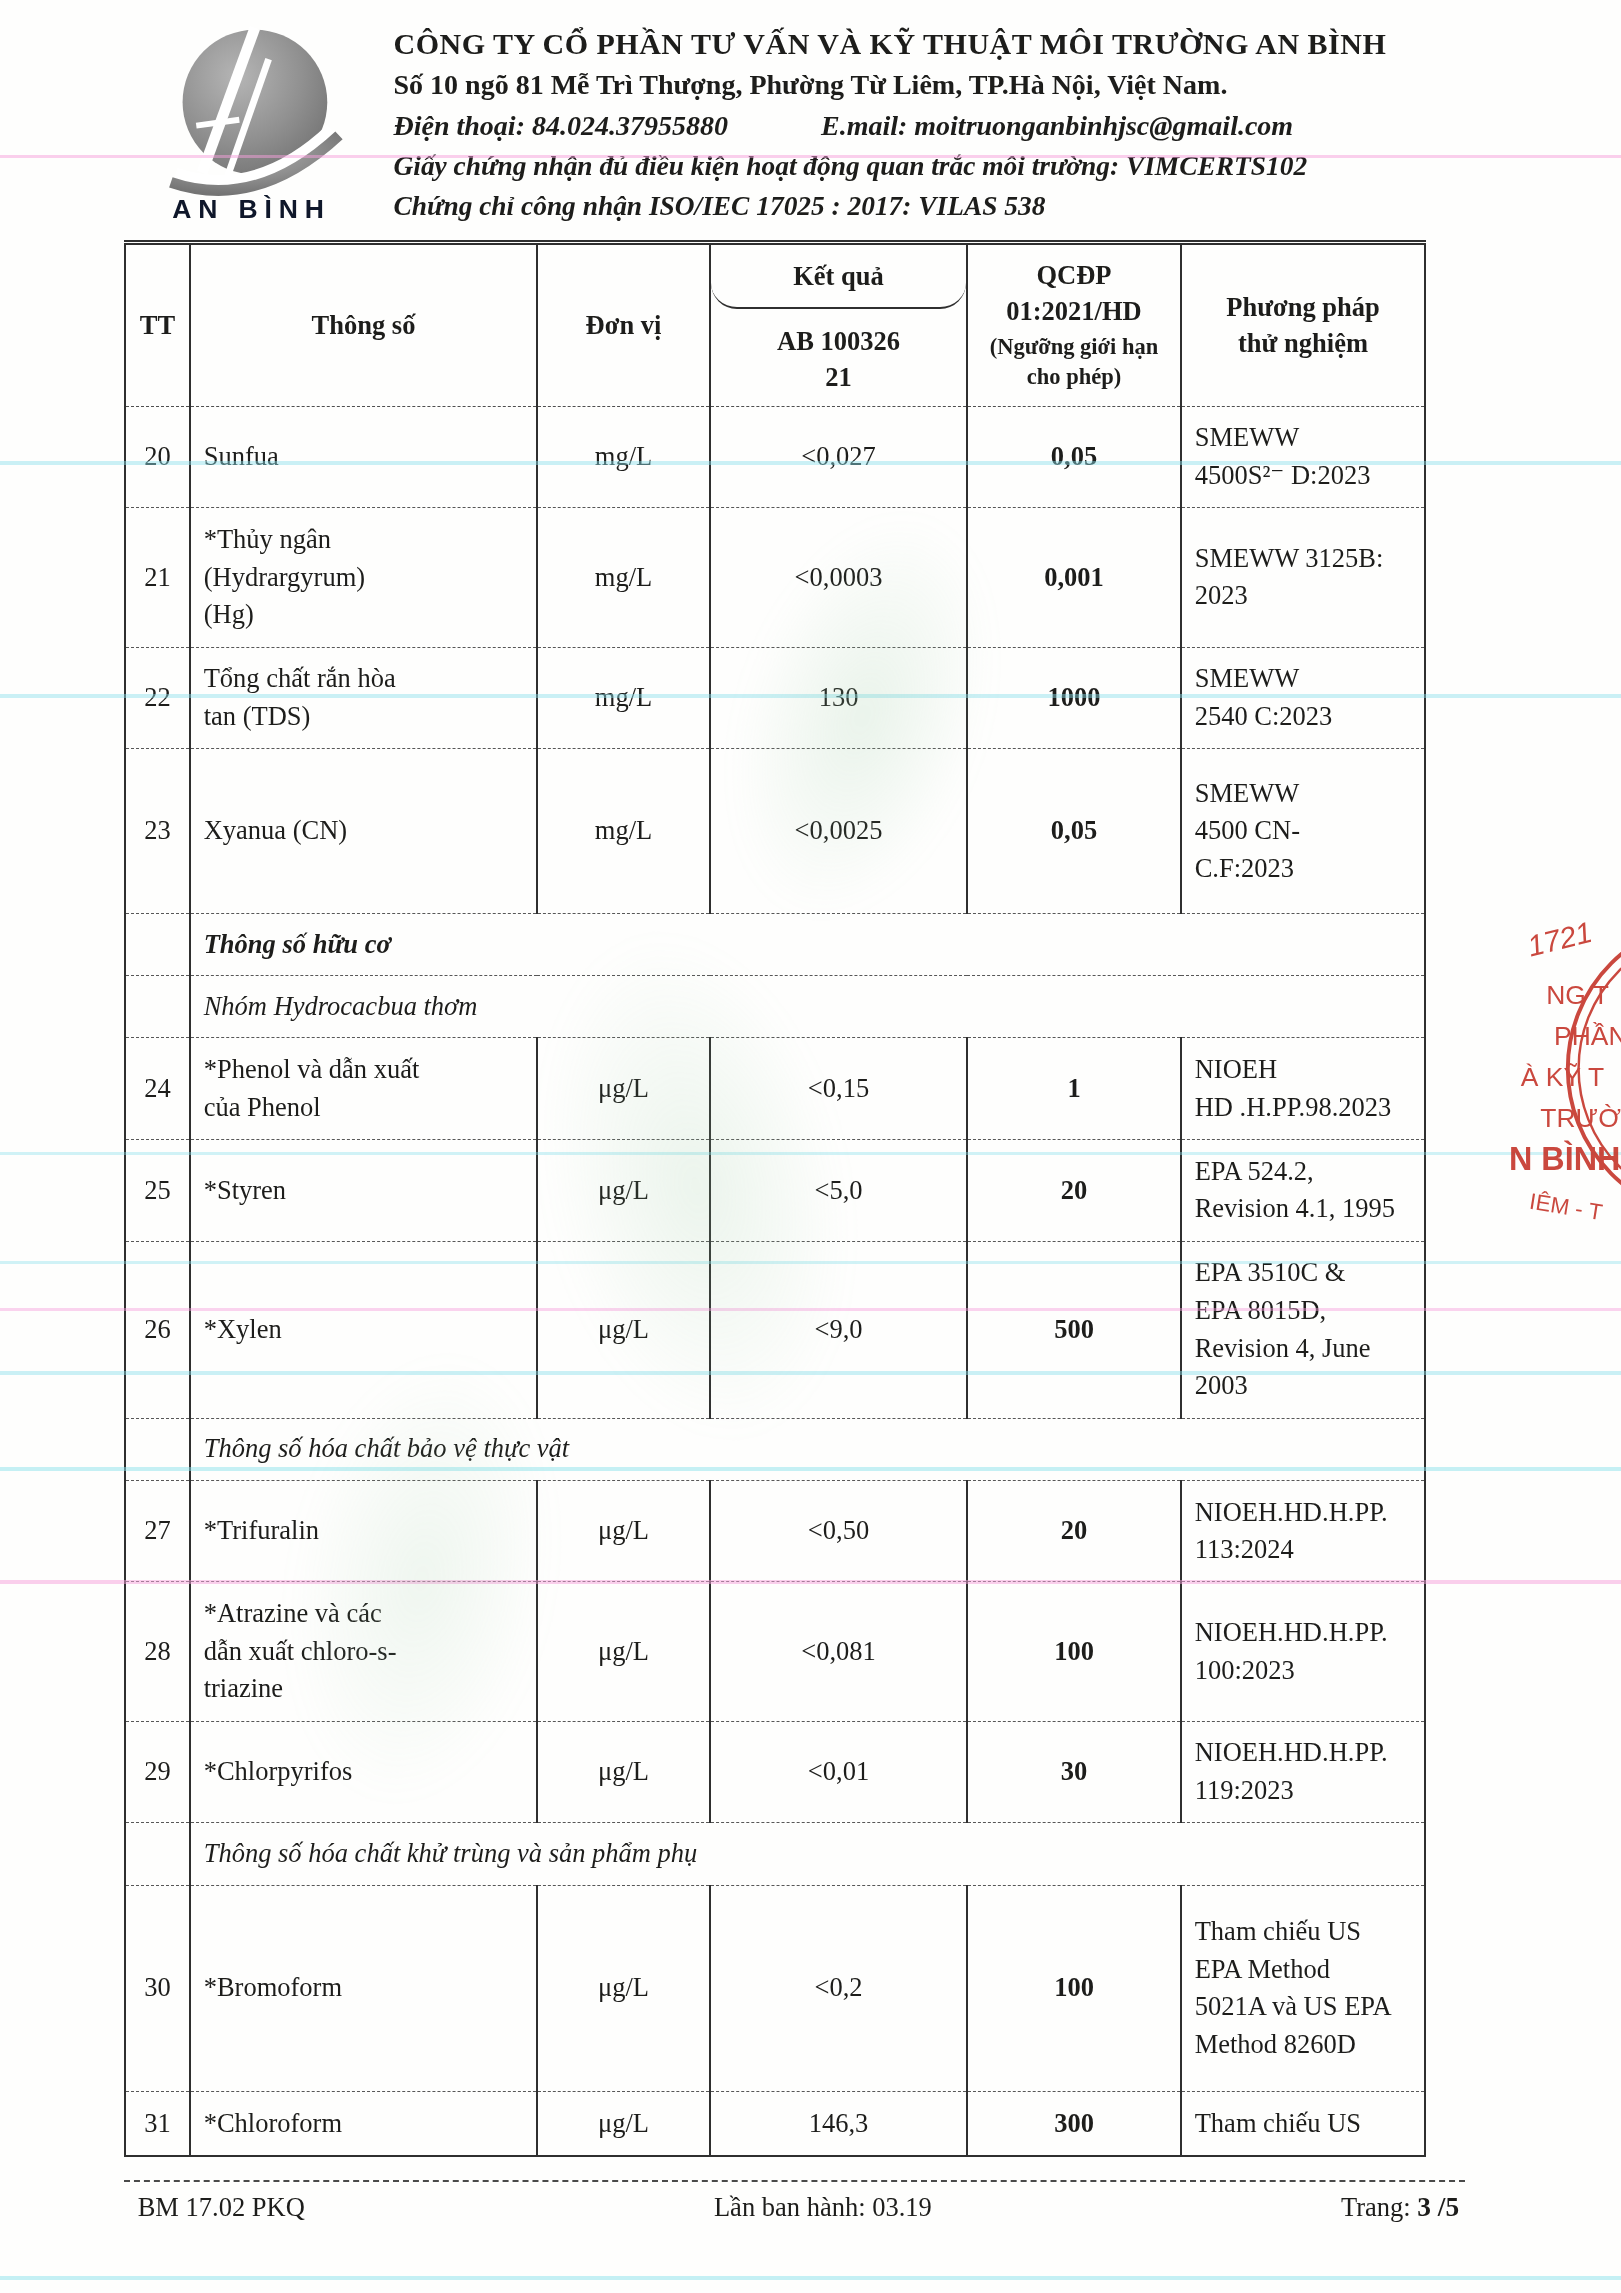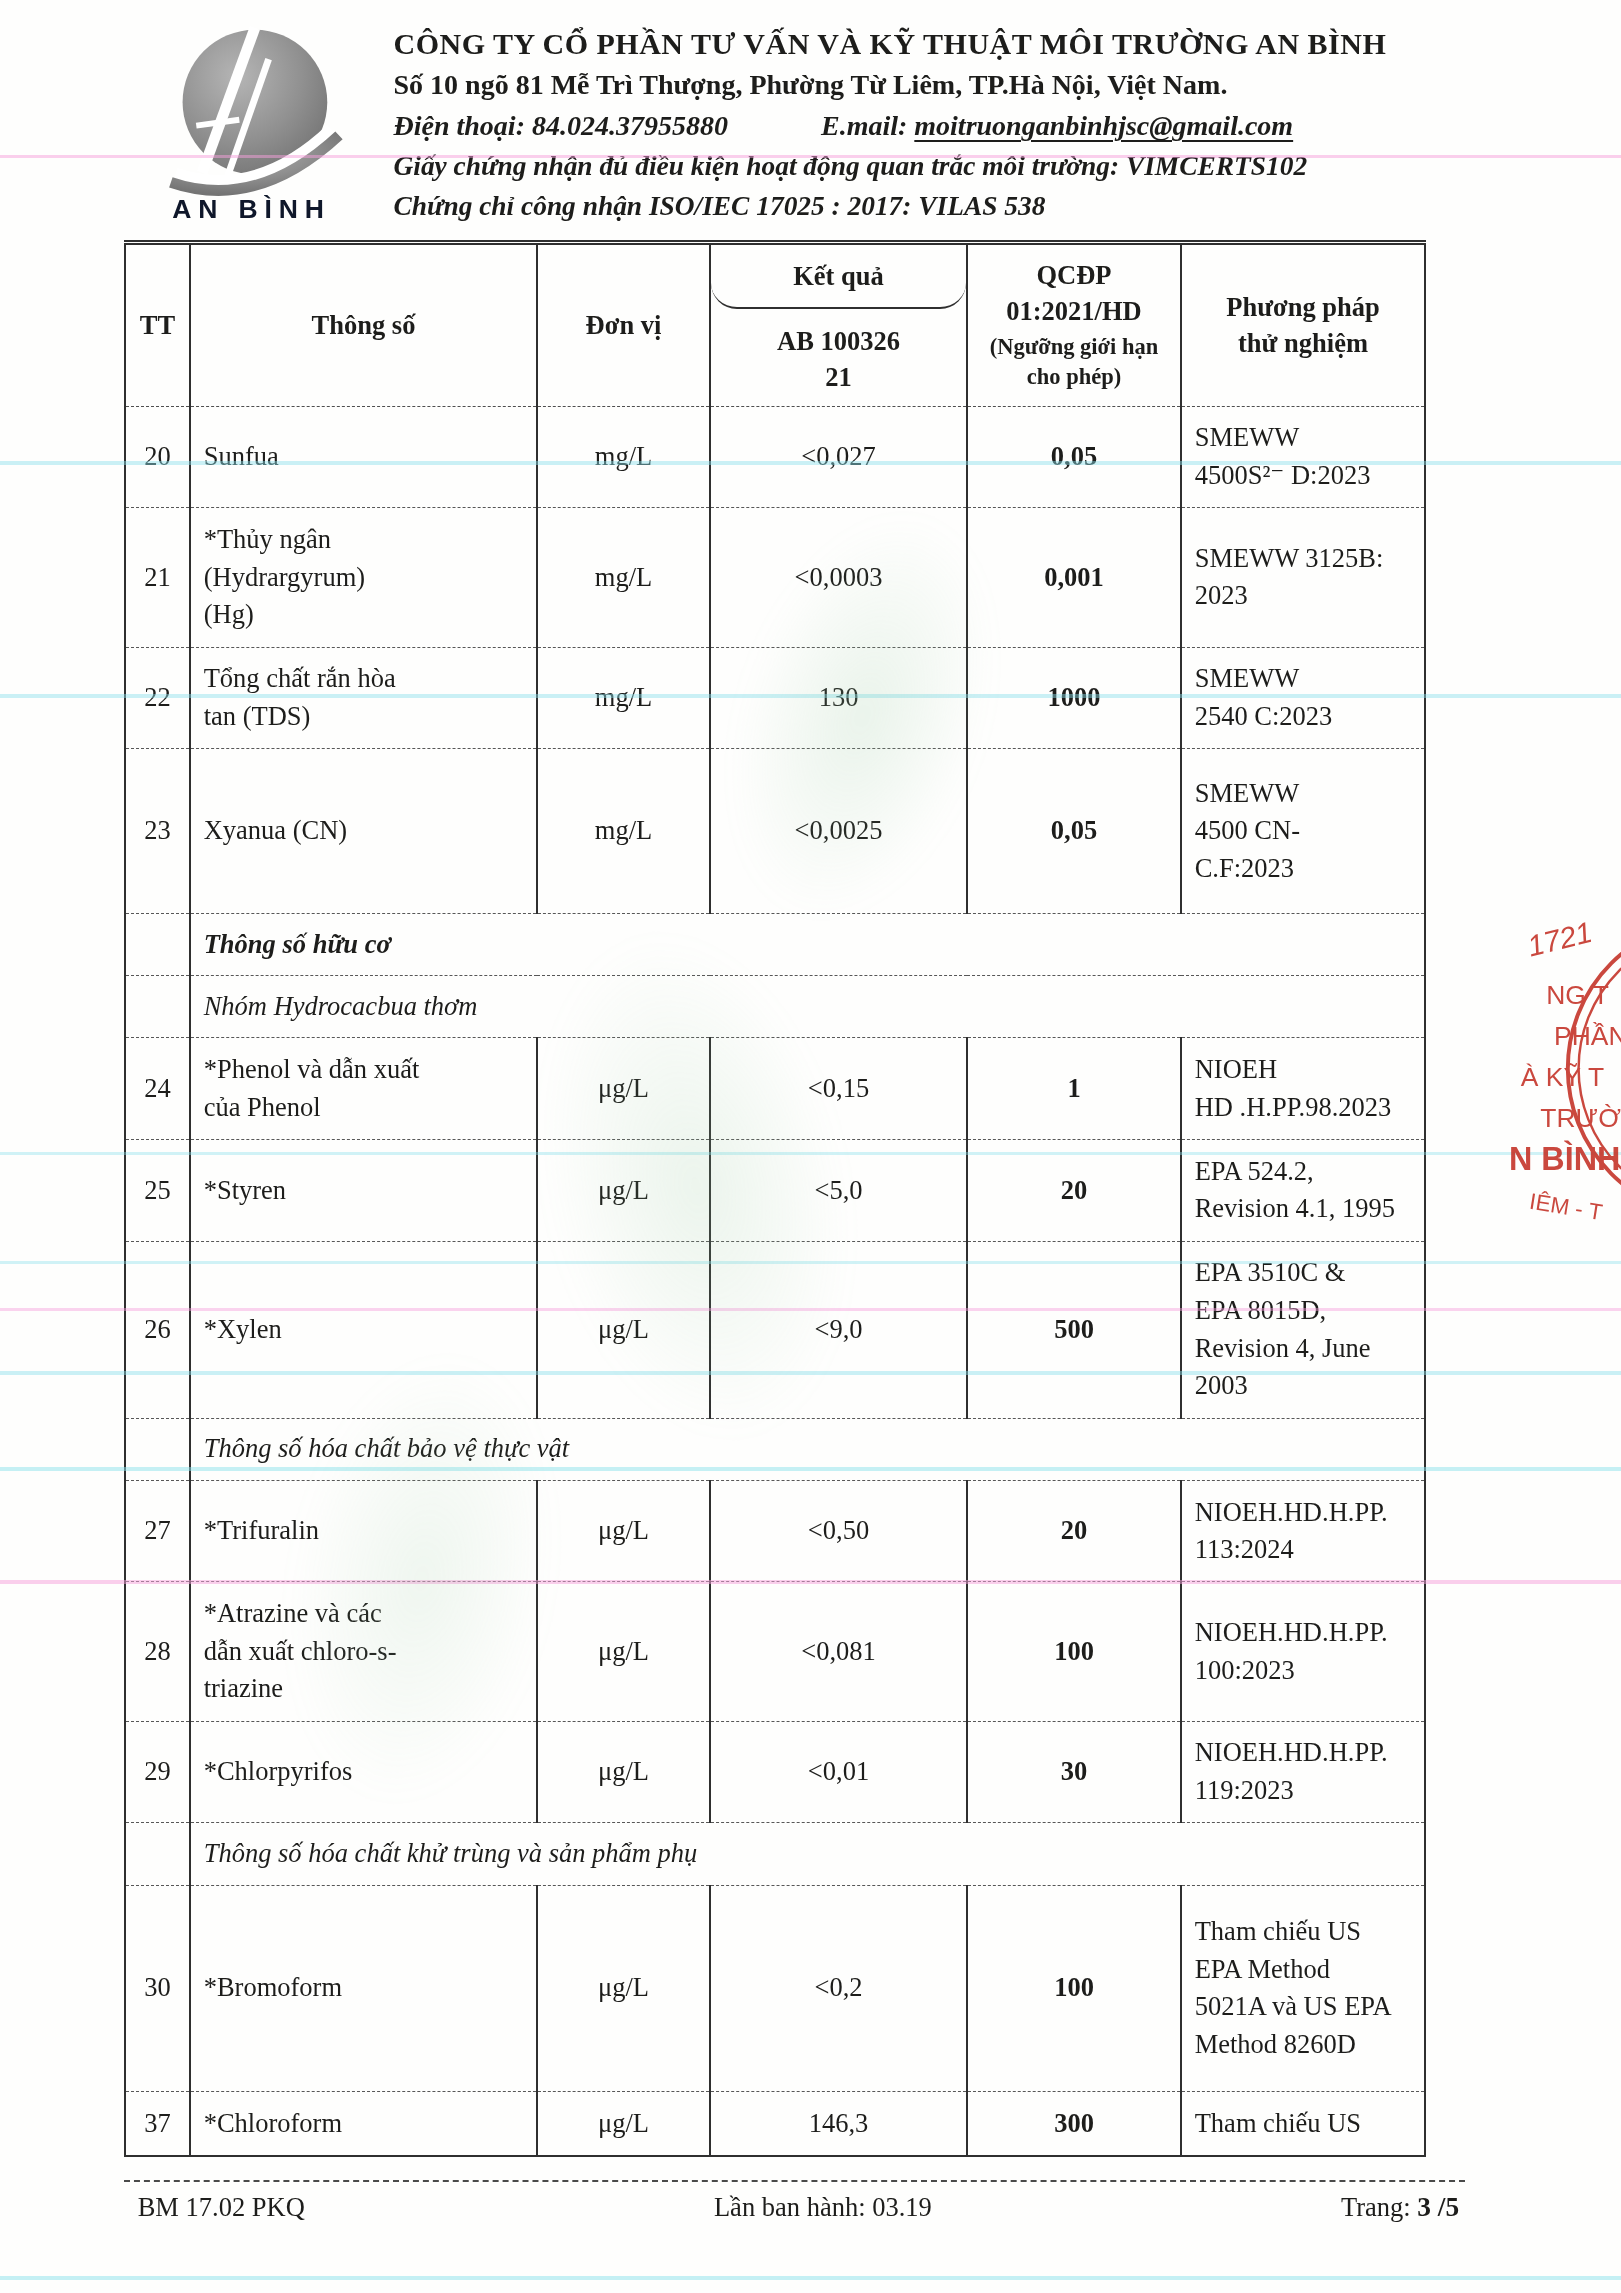--- a/index.html
+++ b/index.html
@@ -10,21 +10,21 @@
   
   .doc-header { display:flex; padding:21.6px 0 0 135px; }
   .logo-wrap { width:233px; flex:0 0 233px; text-align:center; }
   .logo-text { color:#0f172a; font-family:"Liberation Sans","DejaVu Sans",sans-serif;
                font-weight:bold; font-size:26.5px; letter-spacing:6.9px; margin-top:-5.9px; }
   .header-text { margin-left:25.5px; width:1098px; padding-top:5.9px; }
   .company { font-weight:bold; font-size:30px; letter-spacing:0.5px; }
   .address { font-weight:bold; font-size:28px; margin-top:7.8px; }
   .contact { font-weight:bold; font-style:italic; font-size:28px; margin-top:8.8px; }
   .contact .phone { margin-right:86px; }
-  .email-val { text-decoration:underline; text-decoration-thickness:2px; text-underline-offset:4.9px; }
+  .email-val { text-decoration-thickness:2px; text-underline-offset:4.9px; }
   .cert { font-weight:bold; font-style:italic; font-size:27.4px; margin-top:8.8px; }
 
   
   table.results { border-collapse:collapse; table-layout:fixed; width:1299px;
                   margin:15.7px 0 0 124px; font-size:26.5px;
                   border:2px solid #2f2f2f; border-top:5.9px double #2f2f2f; }
   .results th, .results td { border-left:2px solid #2f2f2f; vertical-align:middle; }
   .results thead th { font-weight:bold; text-align:center; border-bottom:1px dashed #4f4f4f;
                       padding:9.8px 5.9px; line-height:1.35; }
   .results thead th.result-th { padding:0; }
@@ -260,21 +260,21 @@
           <td class="param">*Bromoform</td>
           <td class="unit">μg/L</td>
           <td class="result">&lt;0,2</td>
           <td class="limit">100</td>
           <td class="method">Tham chiếu US
 EPA Method
 5021A và US EPA
 Method 8260D</td>
         </tr>
         <tr data-tt="31">
-          <td class="tt">37</td>
+          <td class="tt">31</td>
           <td class="param">*Chloroform</td>
           <td class="unit">μg/L</td>
           <td class="result">146,3</td>
           <td class="limit">300</td>
           <td class="method">Tham chiếu US</td>
         </tr>
       </tbody>
   </table>
 
   <div class="footer-sep"></div>

